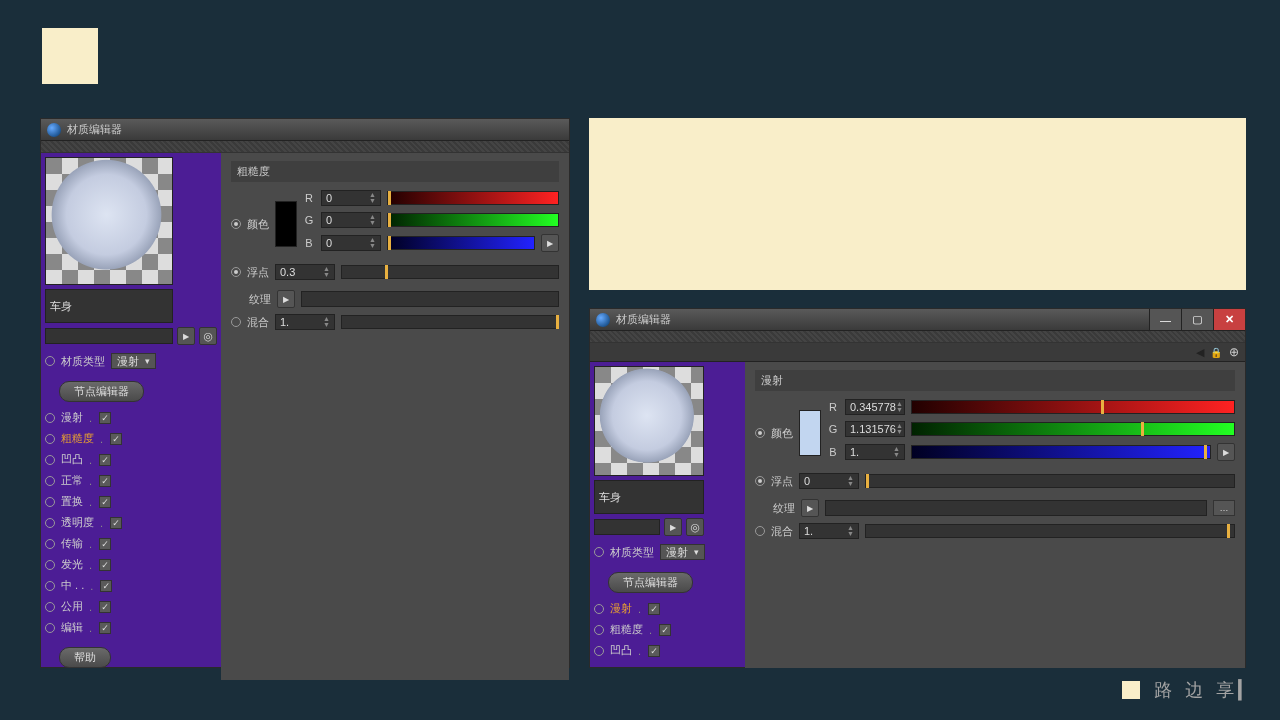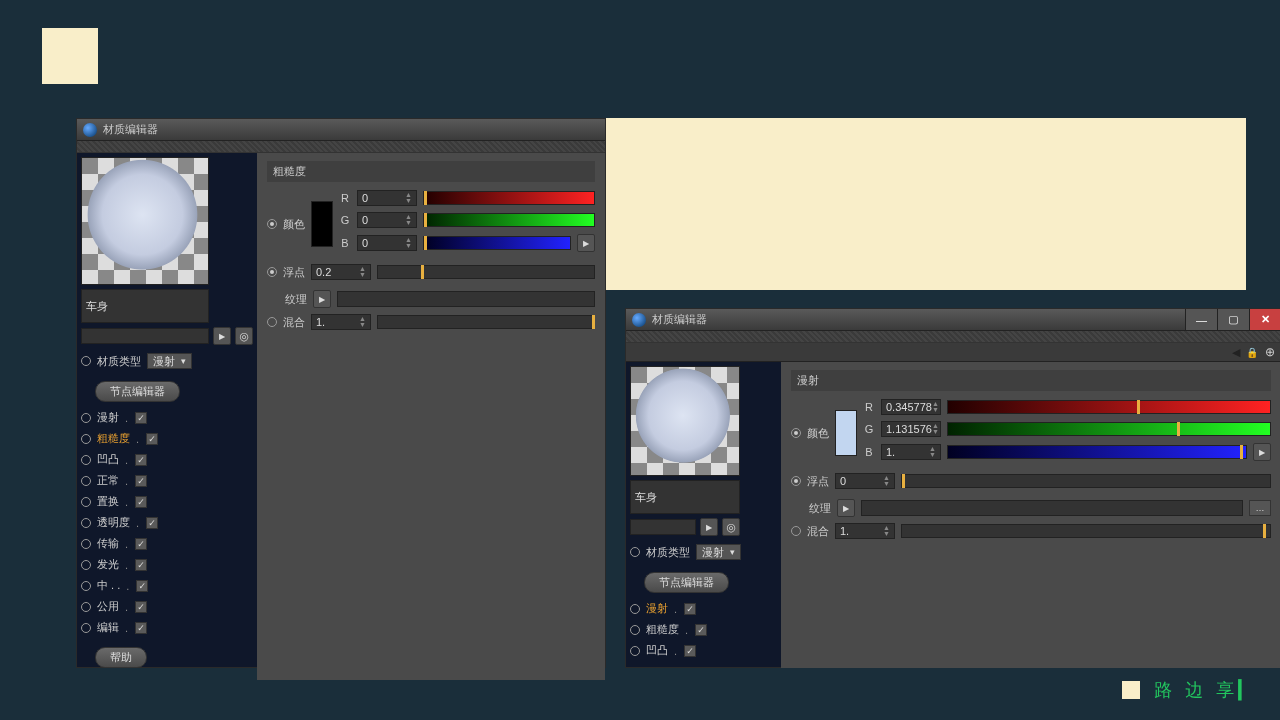--- a/index.html
+++ b/index.html
@@ -7,22 +7,22 @@
     width: 1280px; height: 720px;
     background: #1a2e3a;
     font-family: "Microsoft YaHei", Arial, sans-serif;
     position: relative; overflow: hidden;
   }
   .title-row { position: absolute; top: 28px; left: 42px; display: flex; align-items: center; }
   .title-square { width: 56px; height: 56px; background: #f9eec9; margin-right: 20px; }
   .title-text { font-size: 48px; font-weight: bold; color: #f9eec9; letter-spacing: 4px; }
 
   .panel {
-    position: absolute; background: #0f172a;
-    border: 1px solid #2a2a2a; font-size: 11px; color: #ccc; margin-left: 36px;
+    position: absolute; background: #4c1d95;
+    border: 1px solid #2a2a2a; font-size: 11px; color: #ccc;
   }
   .panel-left { top: 118px; left: 40px; width: 530px; height: 550px; }
   .panel-right { top: 308px; left: 589px; width: 657px; height: 360px; }
 
   .win-title {
     background: linear-gradient(#5a5a5a,#3a3a3a); height: 22px;
     display: flex; align-items: center; padding: 0 6px; border-bottom: 1px solid #222;
   }
   .win-title .sphere-icon {
     width: 14px; height: 14px; border-radius: 50%;
@@ -99,21 +99,21 @@
   .highlight { color:#e8a030; }
 
   .note-box {
     position:absolute; top:118px; left:589px; width:657px; height:172px;
     background:#f9eec9; padding: 18px 22px; color:#222; font-size:20px; line-height:1.6;
   }
   .note-box .bullet { font-size:20px; }
 
   .footer { position:absolute; bottom:18px; right:28px; display:flex; align-items:center; gap:14px; }
   .footer-sq { width:18px; height:18px; background:#f9eec9; }
-  .footer-txt { color:#22c55e; font-size:18px; letter-spacing:4px;text-align:center; }
+  .footer-txt { color:#a3a3a3; font-size:18px; letter-spacing:4px;text-align:center; }
   .footer-box { border:2px solid #f9eec9; color:#f9eec9; padding:2px 10px; font-size:18px; letter-spacing:2px; }
   .footer-dot { color:#dba040; }
 
   .win-btns { position:absolute; top:0; right:0; display:flex; }
   .win-btn { width:32px; height:21px; display:flex; align-items:center; justify-content:center; border-left:1px solid #222; }
   .win-min { background:#555; color:#fff; }
   .win-max { background:#555; color:#fff; }
   .win-close { background:#c84040; color:#fff; font-weight:bold; }
   .topbar-right { display:flex; align-items:center; justify-content:flex-end; gap:6px; padding:2px 6px; background:#3a3a3a; border-bottom:1px solid #222; }
   .lock-icon::before { content:"🔒"; font-size:10px; }
@@ -260,21 +260,21 @@
                 <div class="slider-thumb" style="left:0%"></div>
               </div>
               <span class="icon-btn arrow-icon"></span>
             </div>
         </div>
       </div>
       <div class="prop-row">
         <span class="radio on"></span>
         <span>浮点</span>
         <span class="num-field">
-            <span>0.2</span>
+            <span>0.3</span>
             <span class="spin">▲<br>▼</span>
           </span>
         <div class="slider-track">
             <div class="slider-thumb" style="left:20%"></div>
           </div>
       </div>
       <div class="prop-row" style="margin-top:10px">
         <span style="width:12px"></span>
         <span>纹理</span>
         <span class="icon-btn arrow-icon"></span>

